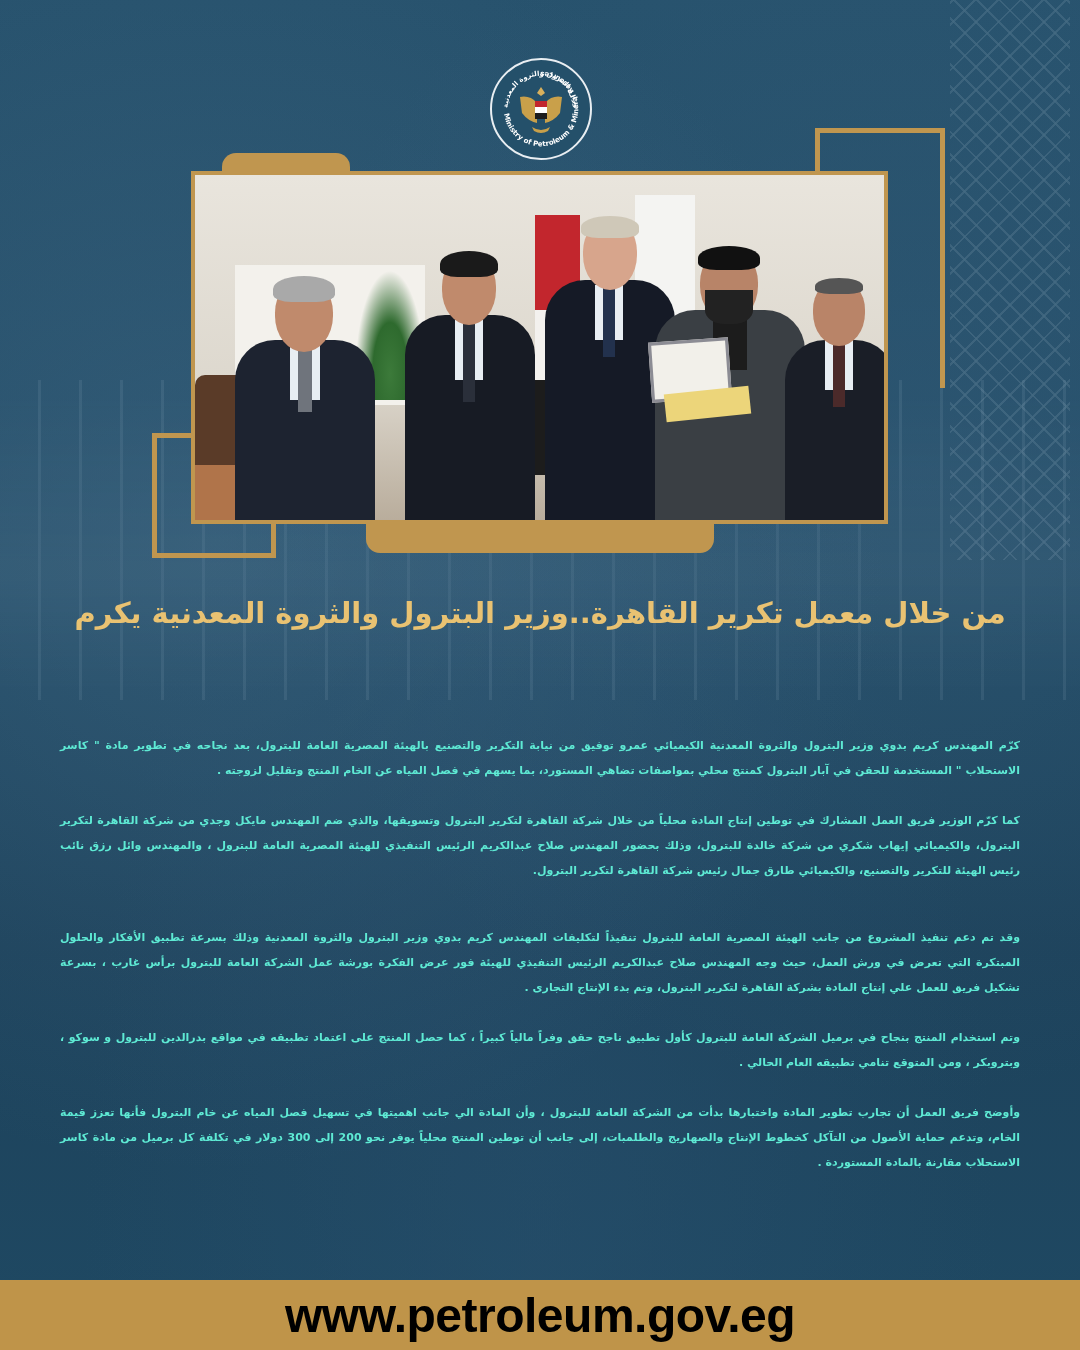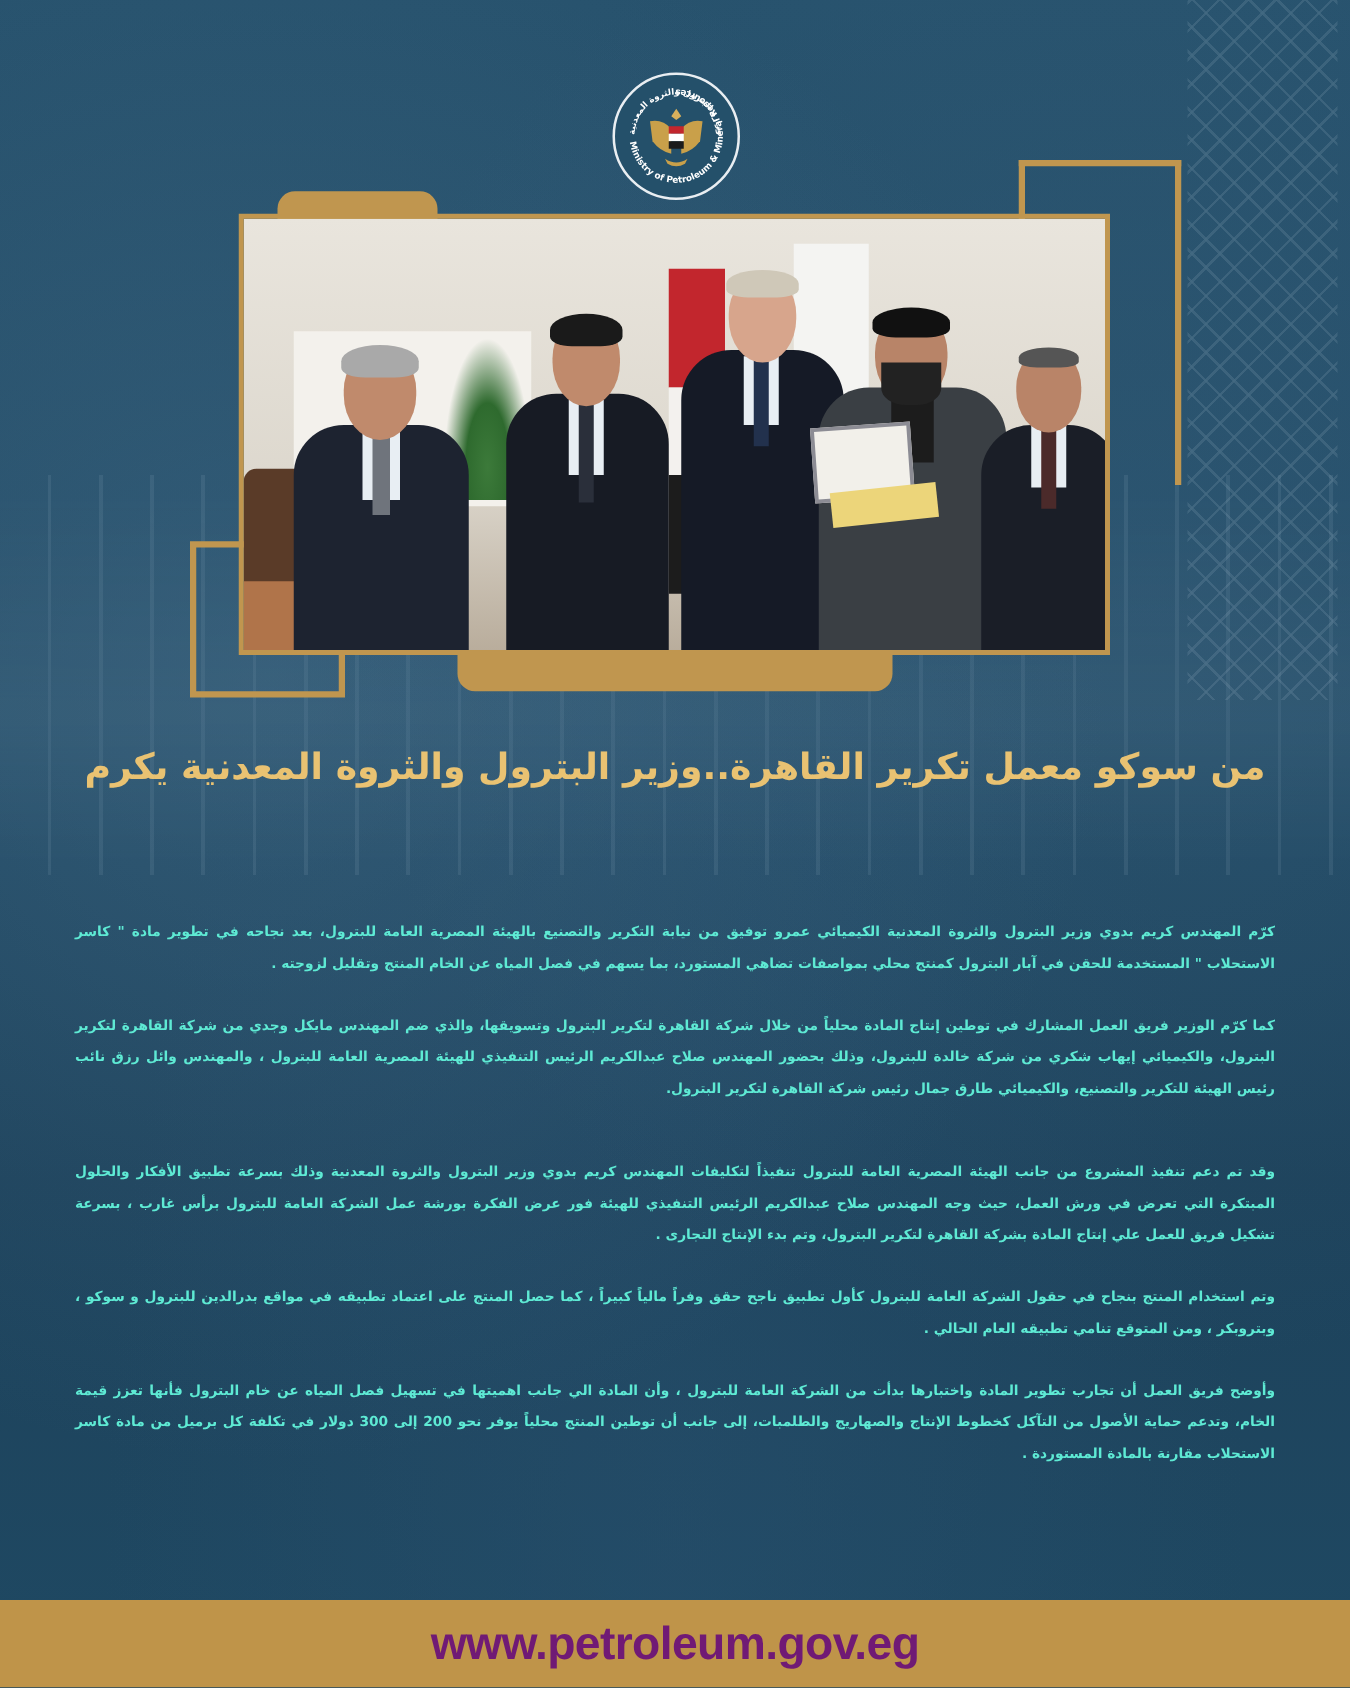--- a/index.html
+++ b/index.html
@@ -116,23 +116,23 @@
   .body-text p { margin-bottom: 25px; }
   .body-text p.gap-lg { margin-bottom: 42px; }
 
   
   .footer {
     position: absolute; left: 0; right: 0; top: 1280px; height: 70px;
     background: #bf9449;
     display: flex; align-items: center; justify-content: center;
   }
   .footer-url {
-    color: #701a75;
+    color: #000000;
     font-family: "Liberation Sans", sans-serif;
-    font-size: 37px; font-weight: bold; letter-spacing: -0.5px;
+    font-size: 48px; font-weight: bold; letter-spacing: -0.5px;
   }
 </style>
 </head>
 <body>
 
 <div class="bg-texture"></div>
 <div class="bg-structure"></div>
 <div class="bg-crane"></div>
 
 <div class="logo">
@@ -216,26 +216,26 @@
     <div class="tie" style="left:48px;top:62px;width:12px;height:65px;background:#4b2a2a;"></div>
     <div class="head" style="left:28px;top:0;width:52px;height:66px;background:#b98468;"></div>
     <div class="hair" style="left:30px;top:-2px;width:48px;height:16px;background:#555;"></div>
   </div>
 
   <div class="cert"></div>
   <div class="cert-folder"></div>
 </div>
 
 <div class="headline">
-  <div>من سوكو معمل تكرير القاهرة..وزير البترول والثروة المعدنية يكرم</div>
+  <div>من خلال معمل تكرير القاهرة..وزير البترول والثروة المعدنية يكرم</div>
 </div>
 
 <div class="body-text">
   <p>كرّم المهندس كريم بدوي وزير البترول والثروة المعدنية الكيميائي عمرو توفيق من نيابة التكرير والتصنيع بالهيئة المصرية العامة للبترول، بعد نجاحه في تطوير مادة " كاسر الاستحلاب " المستخدمة للحقن في آبار البترول كمنتج محلي بمواصفات تضاهي المستورد، بما يسهم في فصل المياه عن الخام المنتج وتقليل لزوجته .</p>
   <p class="gap-lg">كما كرّم الوزير فريق العمل المشارك في توطين إنتاج المادة محلياً من خلال شركة القاهرة لتكرير البترول وتسويقها، والذي ضم المهندس مايكل وجدي من شركة القاهرة لتكرير البترول، والكيميائي إيهاب شكري من شركة خالدة للبترول، وذلك بحضور المهندس صلاح عبدالكريم الرئيس التنفيذي للهيئة المصرية العامة للبترول ، والمهندس وائل رزق نائب رئيس الهيئة للتكرير والتصنيع، والكيميائي طارق جمال رئيس شركة القاهرة لتكرير البترول.</p>
   <p>وقد تم دعم تنفيذ المشروع من جانب الهيئة المصرية العامة للبترول تنفيذاً لتكليفات المهندس كريم بدوي وزير البترول والثروة المعدنية وذلك بسرعة تطبيق الأفكار والحلول المبتكرة التي تعرض في ورش العمل، حيث وجه المهندس صلاح عبدالكريم الرئيس التنفيذي للهيئة فور عرض الفكرة بورشة عمل الشركة العامة للبترول برأس غارب ، بسرعة تشكيل فريق للعمل علي إنتاج المادة بشركة القاهرة لتكرير البترول، وتم بدء الإنتاج التجارى .</p>
-  <p>وتم استخدام المنتج بنجاح في حقول الشركة العامة للبترول كأول تطبيق ناجح حقق وفراً مالياً كبيراً ، كما حصل المنتج على اعتماد تطبيقه في مواقع بدرالدين للبترول و سوكو ، وبتروبكر ، ومن المتوقع تنامي تطبيقه العام الحالي .</p>
+  <p>وتم استخدام المنتج بنجاح في برميل الشركة العامة للبترول كأول تطبيق ناجح حقق وفراً مالياً كبيراً ، كما حصل المنتج على اعتماد تطبيقه في مواقع بدرالدين للبترول و سوكو ، وبتروبكر ، ومن المتوقع تنامي تطبيقه العام الحالي .</p>
   <p>وأوضح فريق العمل أن تجارب تطوير المادة واختبارها بدأت من الشركة العامة للبترول ، وأن المادة الي جانب اهميتها في تسهيل فصل المياه عن خام البترول فأنها تعزز  قيمة الخام، وتدعم حماية الأصول من التآكل كخطوط الإنتاج والصهاريج والطلمبات، إلى جانب أن توطين المنتج محلياً يوفر نحو 200 إلى 300 دولار في تكلفة كل برميل من مادة كاسر الاستحلاب مقارنة بالمادة المستوردة .</p>
 </div>
 
 <div class="footer">
   <span class="footer-url">www.petroleum.gov.eg</span>
 </div>
 
 </body></html>

